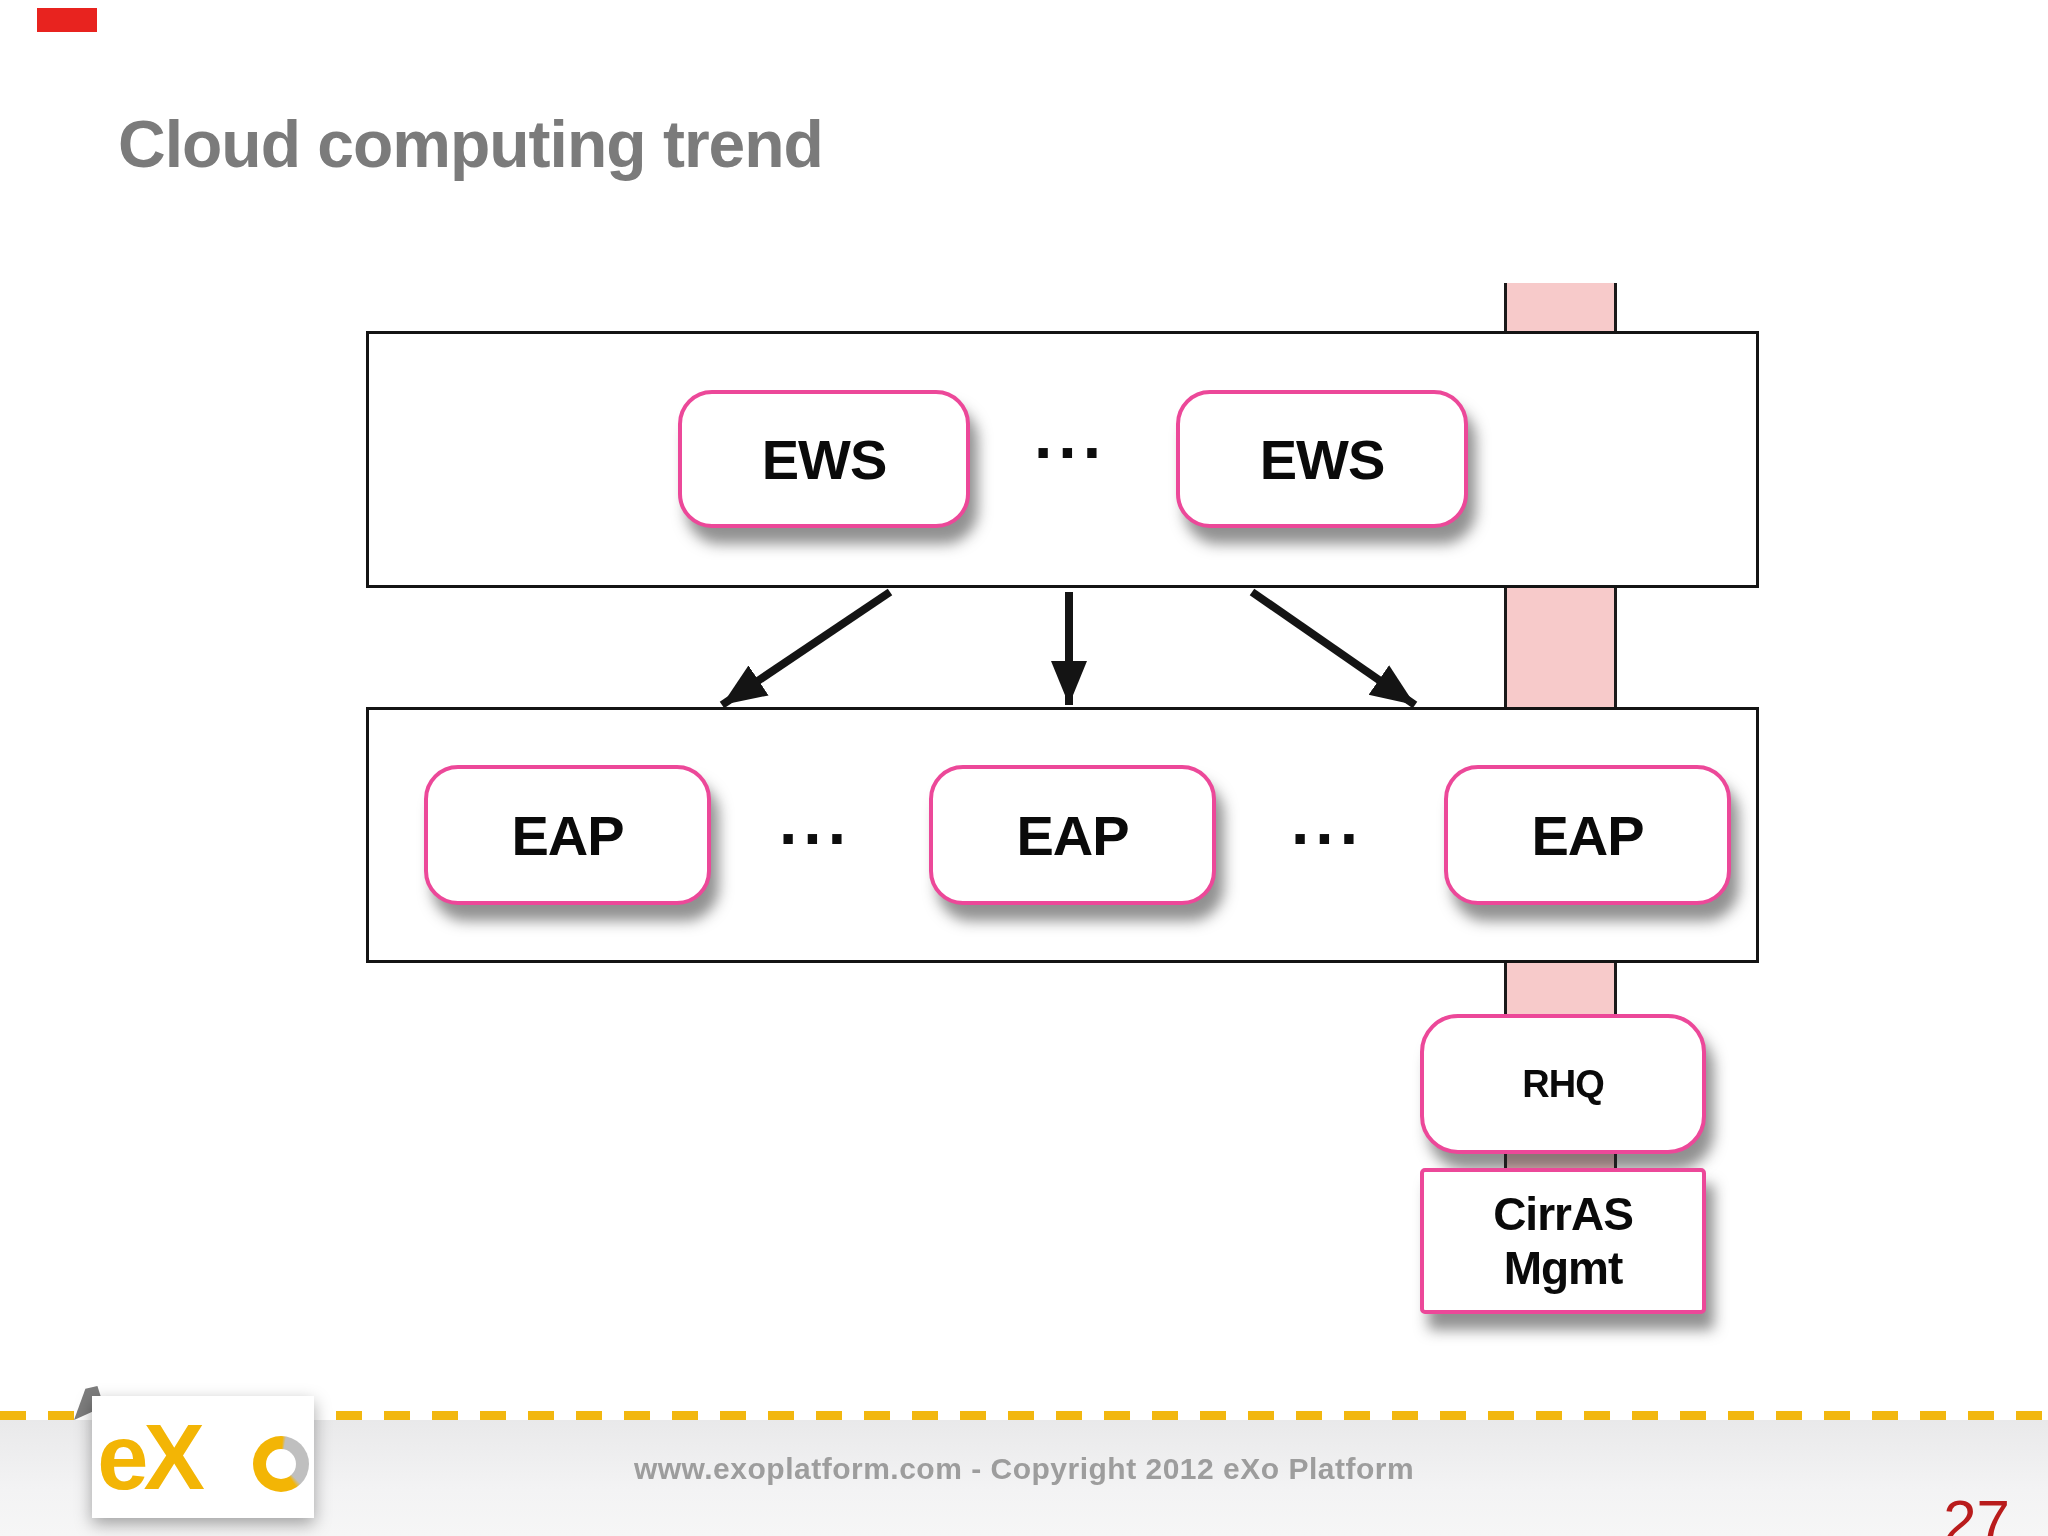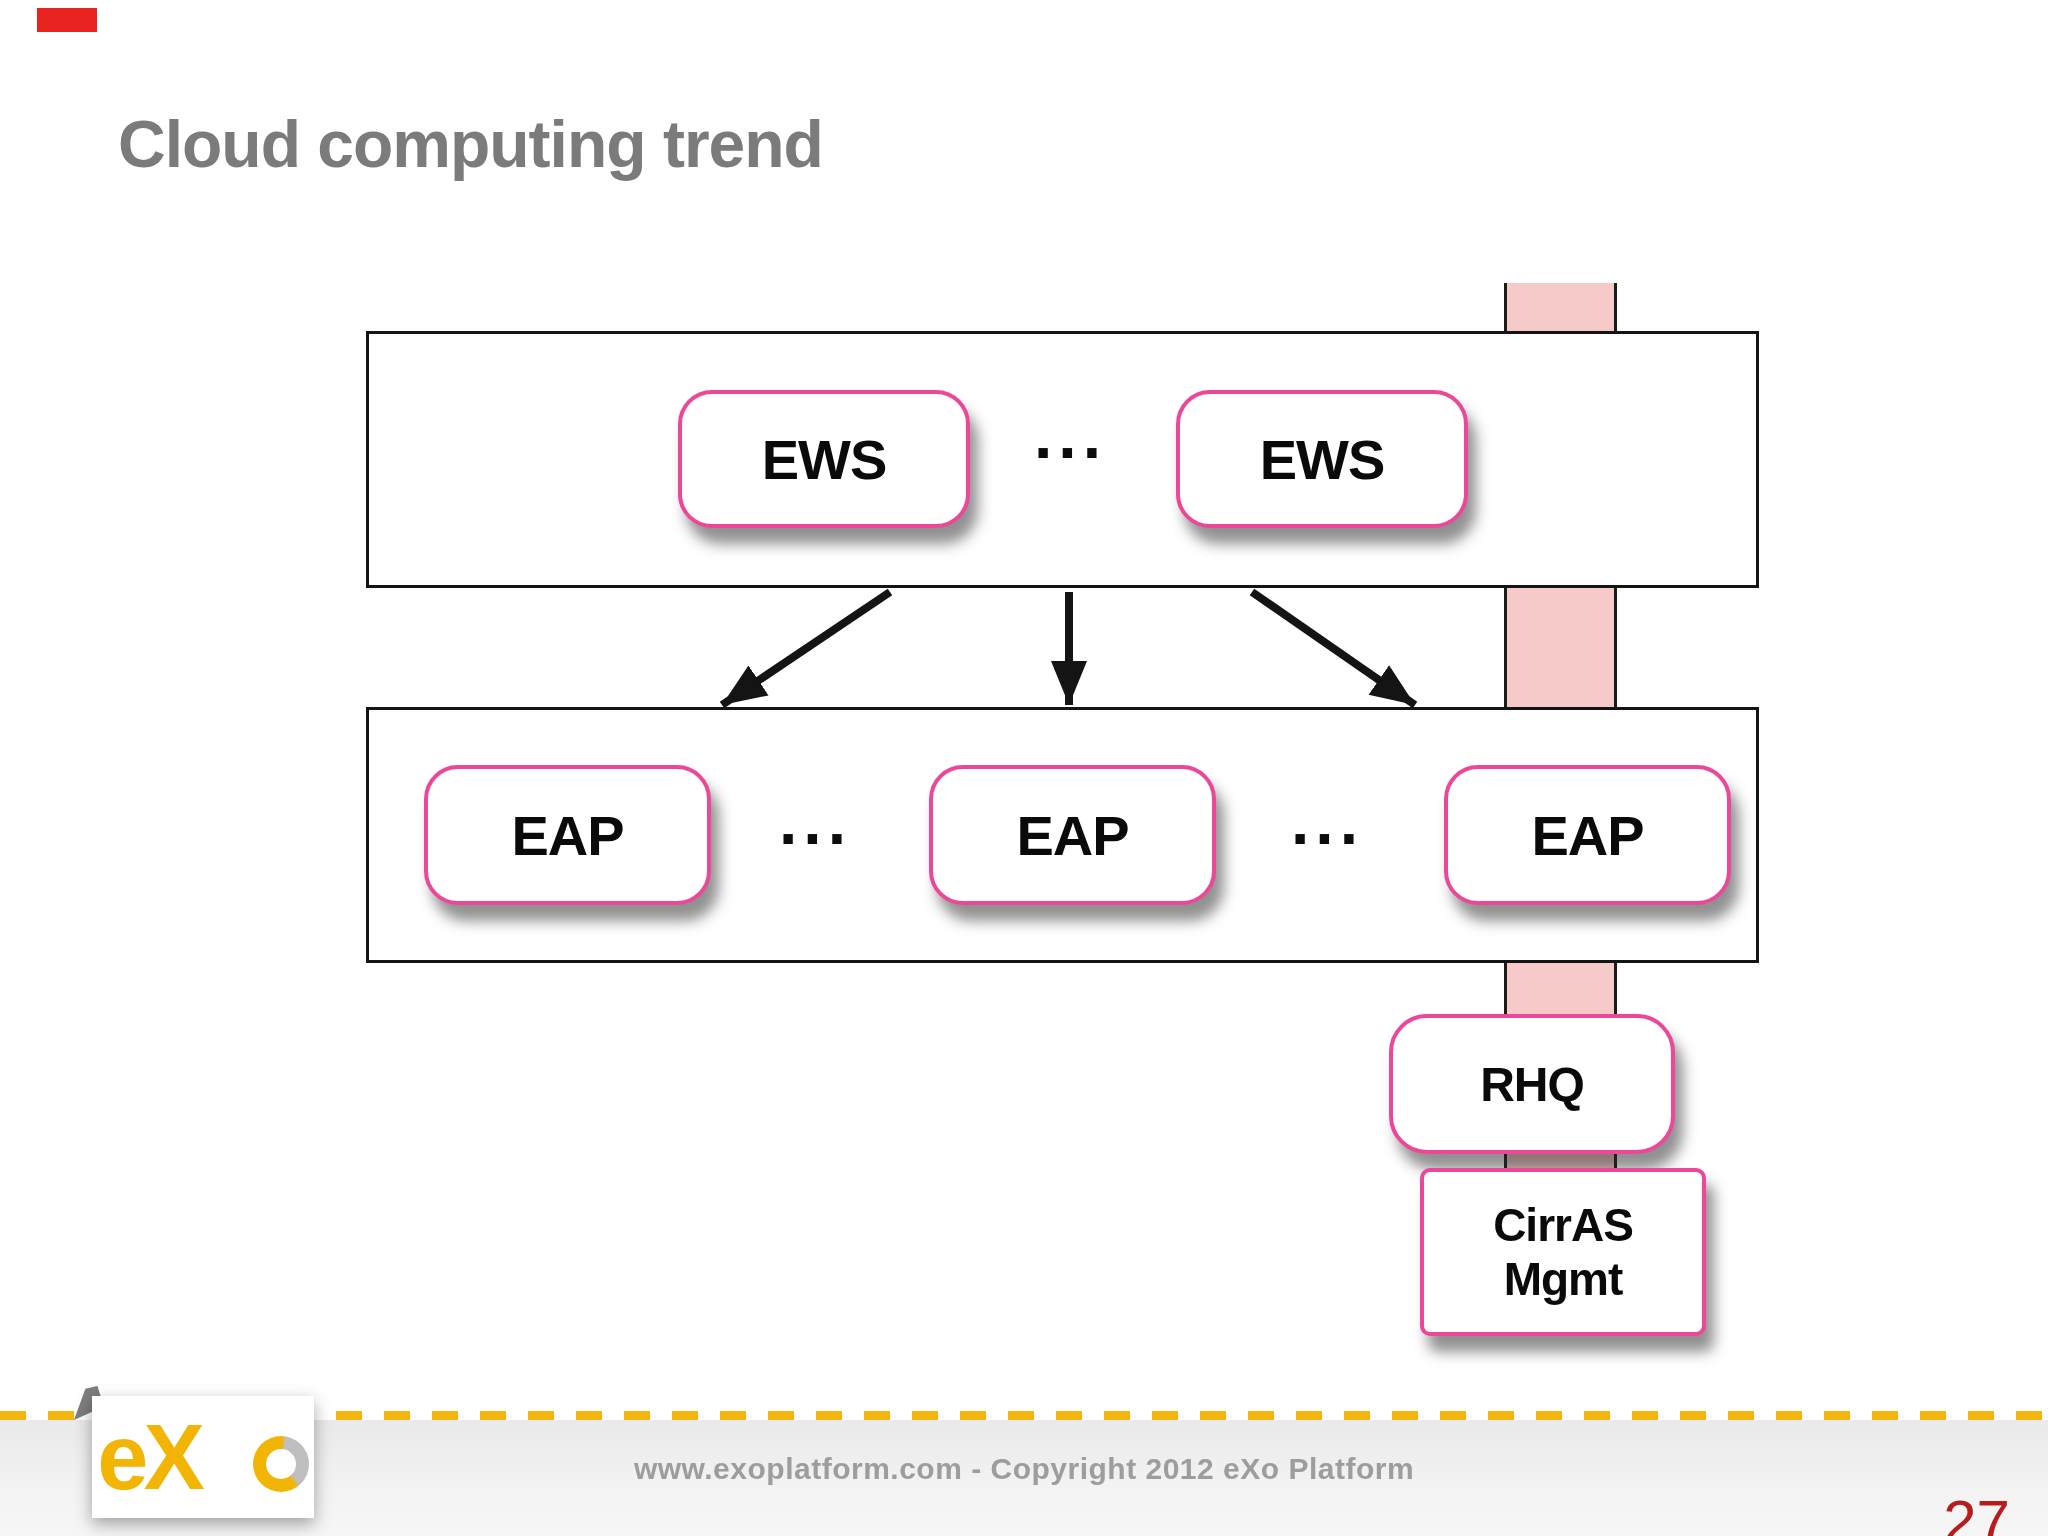--- a/index.html
+++ b/index.html
@@ -30,22 +30,22 @@
     position:absolute;box-sizing:border-box;background:#ffffff;border:4px solid #ec4899;
     border-radius:34px;display:flex;align-items:center;justify-content:center;
     font-weight:bold;color:#0a0a0a;font-size:56px;letter-spacing:-1px;
     box-shadow:8px 16px 14px rgba(35,35,35,.5);z-index:4;text-align:center;
   }
   .node-ews1{left:678px;top:390px;width:292px;height:138px;}
   .node-ews2{left:1176px;top:390px;width:292px;height:138px;}
   .node-eap1{left:424px;top:765px;width:287px;height:140px;}
   .node-eap2{left:929px;top:765px;width:287px;height:140px;}
   .node-eap3{left:1444px;top:765px;width:287px;height:140px;}
-  .node-rhq{left:1389px;top:1014px;width:286px;height:140px;border-radius:38px;font-size:48px;}
-  .node-cirras{left:1420px;top:1168px;width:286px;height:168px;border-radius:10px;
+  .node-rhq{left:1420px;top:1014px;width:286px;height:140px;border-radius:38px;font-size:38px;}
+  .node-cirras{left:1420px;top:1168px;width:286px;height:146px;border-radius:5px;
     font-size:46px;line-height:54px;flex-direction:column;}
   
   .dots{
     position:absolute;z-index:4;font-weight:bold;font-size:66px;letter-spacing:6px;
     color:#0d0d0d;line-height:66px;white-space:nowrap;
   }
   .dots-ews{left:1034px;top:402px;}
   .dots-eap1{left:779px;top:788px;}
   .dots-eap2{left:1291px;top:788px;}
   

